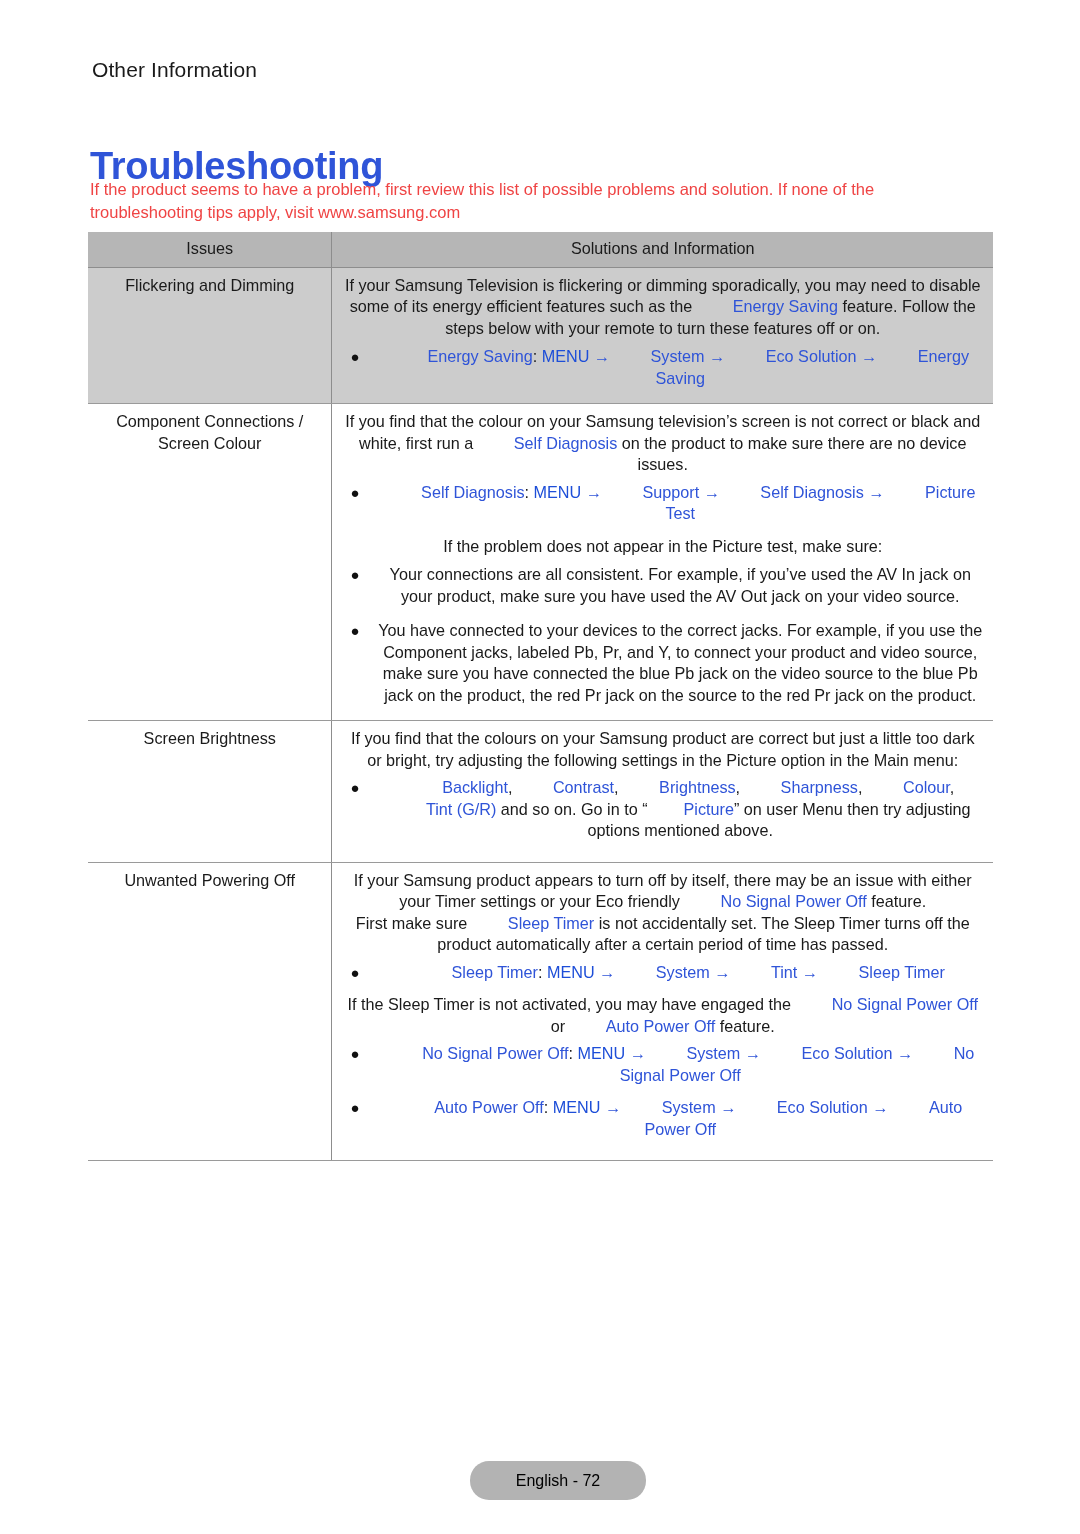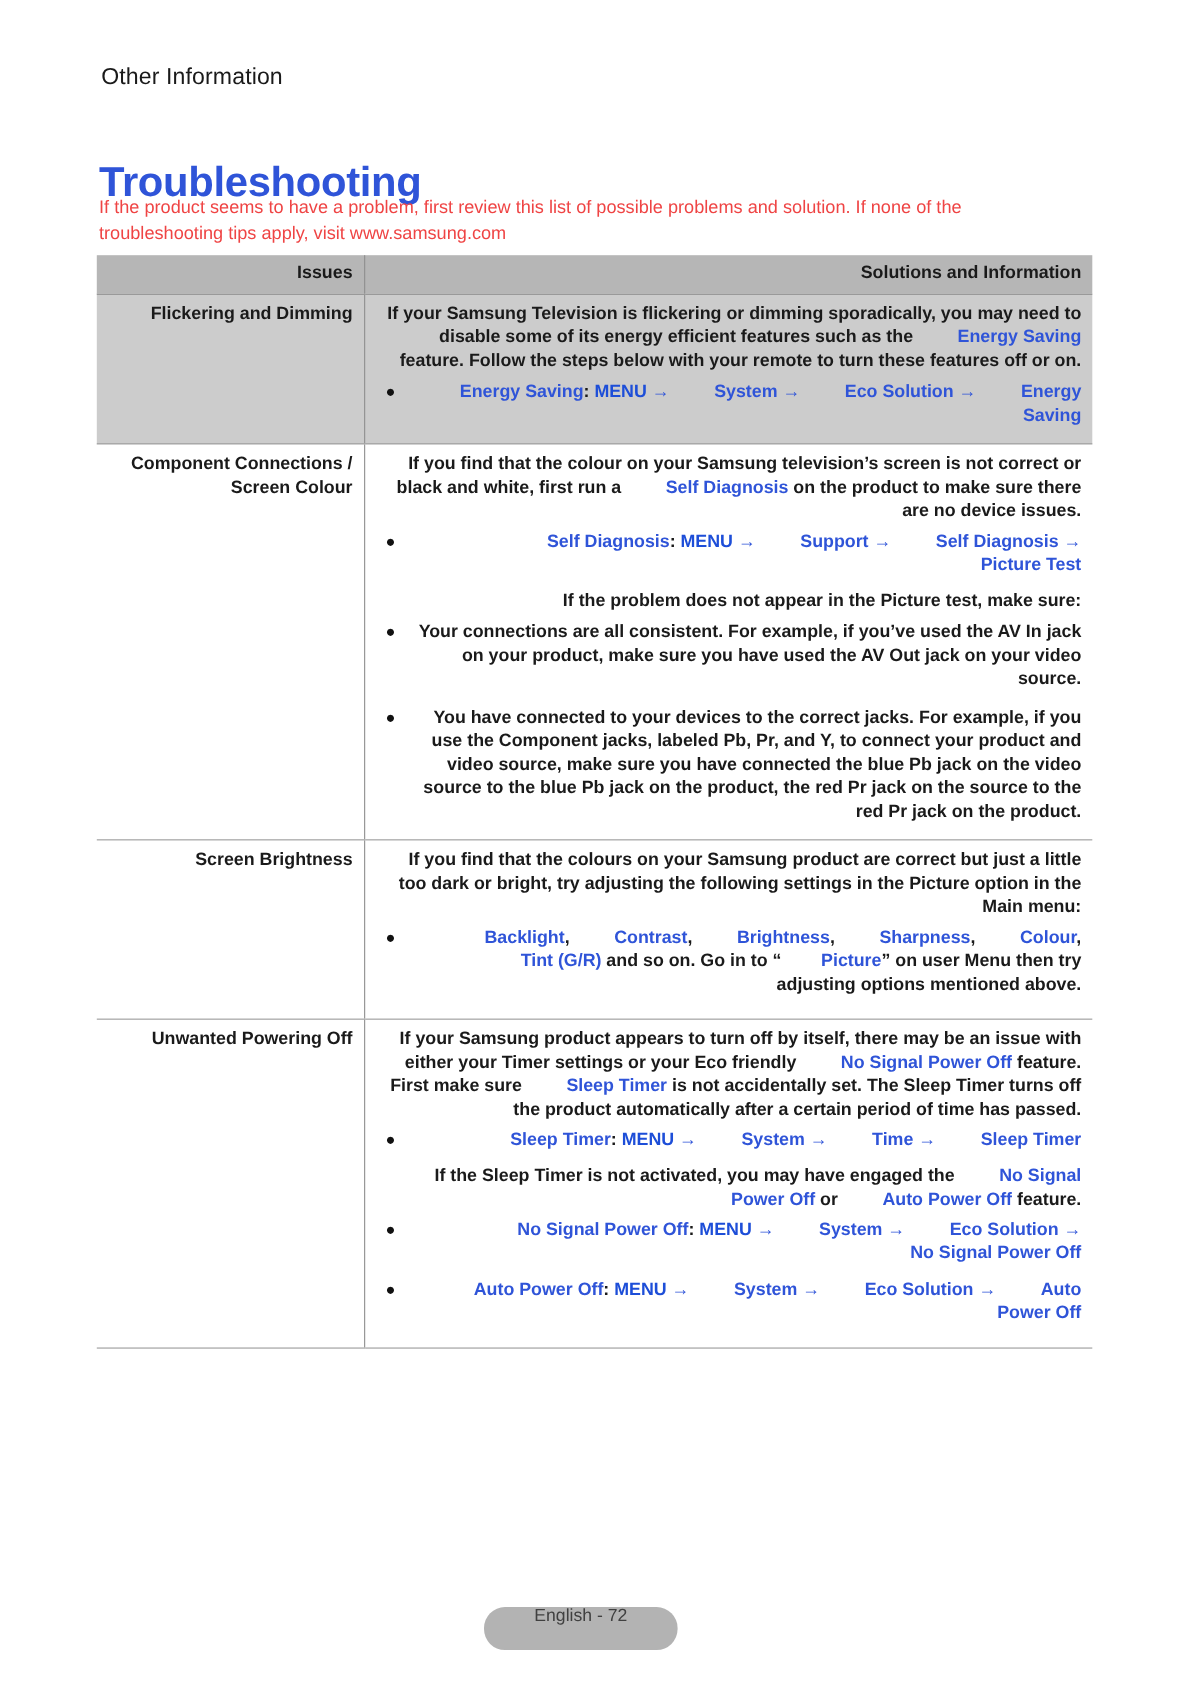--- a/index.html
+++ b/index.html
@@ -65,22 +65,22 @@
     table-layout: fixed;
   }
   table.tbl col.c1 { width: 243px; }
   table.tbl col.c2 { width: 662px; }
 
   table.tbl th, table.tbl td {
     vertical-align: top;
     padding: 7px 10px 9px 11px;
     font-size: 16.2px;
     line-height: 21.5px;
-    font-weight: 700;
-    text-align: right;
+    font-weight: 400;
+    text-align: center;
     border-bottom: 1px solid #9a9a9a;
     margin-left: 24px;
   }
   table.tbl thead th {
     background: #b6b6b6;
     border-bottom: 1px solid #8d8d8d;
     padding-top: 6px;
     padding-bottom: 7px;
   }
   table.tbl thead th.c2h,
@@ -123,30 +123,31 @@
   ul.blist.tight li { margin-bottom: 11px; }
 
   .blue { color: #2f54d8; padding-left: 36px; }
   .menu { color: #1d4ed8; }
   .arrow { color: #2f54d8; }
   .blk { color: #1a1a1a; }
 
   
   .footer-pill {
     position: absolute;
-    left: 440px;
+    left: 470px;
     top: 1461px;
     width: 176px;
     height: 39px;
     background: #b3b3b3;
     border-radius: 19px;
     display: flex;
+    align-items: center;
     justify-content: center;
     font-size: 16px;
-    color: #404040;
+    color: #000000;
   }
 </style>
 </head>
 <body>
 
 <div class="page">
 
   <div class="section-label">Other Information</div>
 
   <h1 class="page-title">Troubleshooting</h1>
@@ -236,21 +237,21 @@
           <p class="para">If your Samsung product appears to turn off by itself, there may be an issue with either your Timer settings or your Eco friendly <span class="blue">No Signal Power Off</span> feature.</p>
           <p class="para">First make sure <span class="blue">Sleep Timer</span> is not accidentally set. The Sleep Timer turns off the product automatically after a certain period of time has passed.</p>
           <ul class="blist tight">
             <li>
               <span class="bullet">●</span>
               <span class="blue">Sleep Timer</span><span class="blk">:</span>
               <span class="menu">MENU</span>
               <span class="arrow">→</span>
               <span class="blue">System</span>
               <span class="arrow">→</span>
-              <span class="blue">Time</span>
+              <span class="blue">Tint</span>
               <span class="arrow">→</span>
               <span class="blue">Sleep Timer</span>
             </li>
           </ul>
           <p class="para">If the Sleep Timer is not activated, you may have engaged the <span class="blue">No Signal Power Off</span> or <span class="blue">Auto Power Off</span> feature.</p>
           <ul class="blist tight">
             <li>
               <span class="bullet">●</span>
               <span class="blue">No Signal Power Off</span><span class="blk">:</span>
               <span class="menu">MENU</span>

